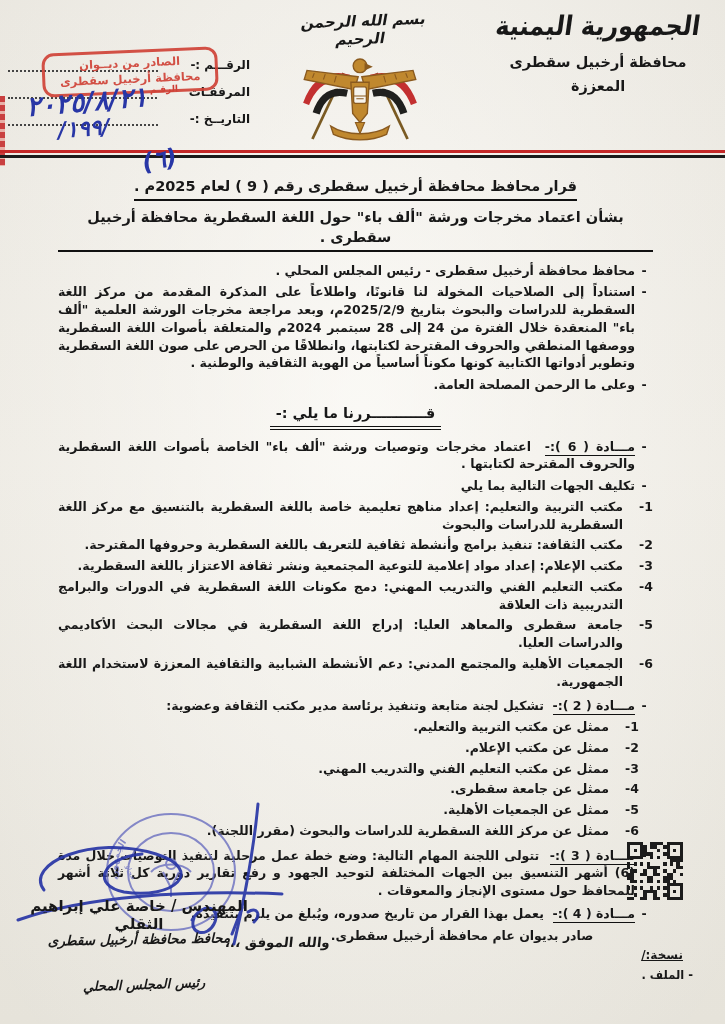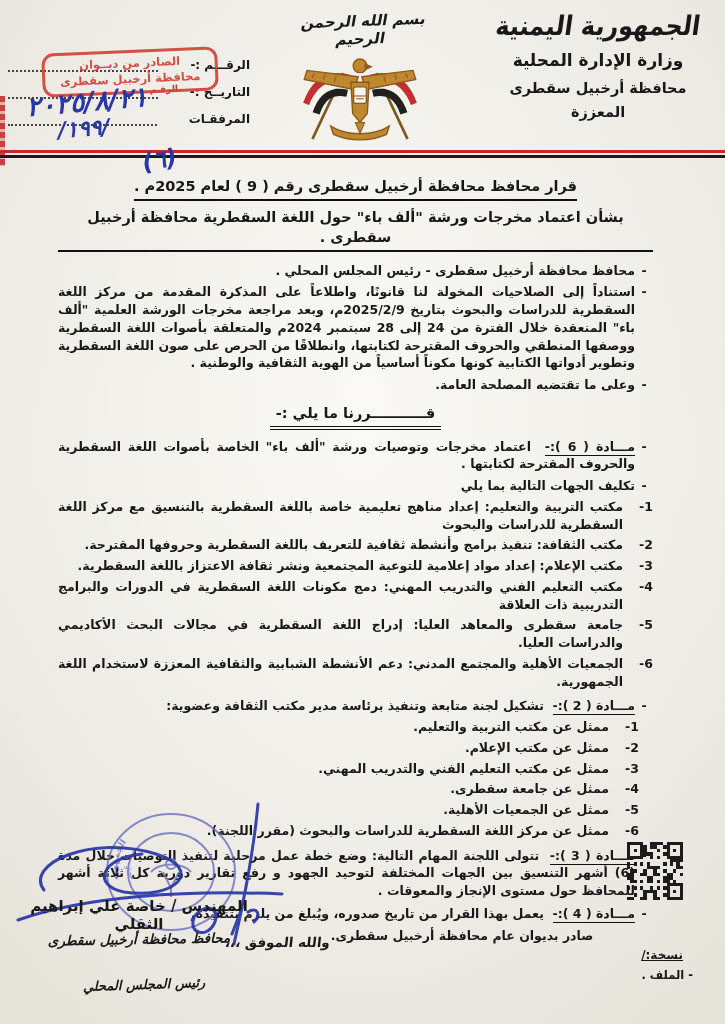--- a/index.html
+++ b/index.html
@@ -76,21 +76,20 @@
   .copy-label{position:absolute;right:42px;top:948px;font-size:12px;font-weight:800;text-decoration:underline;}
   .copy-item{position:absolute;right:32px;top:968px;font-size:11.5px;font-weight:600;}
 </style>
 </head>
 <body>
 
 <div class="page">
 
   <div class="hdr-right">
     <div class="republic">الجمهورية اليمنية</div>
-    <div class="ministry">وزارة الإدارة المحلية</div>
     <div class="gover">محافظة أرخبيل سقطرى</div>
     <div class="office">المعززة</div>
   </div>
 
   <div class="bismillah">بسم الله الرحمن الرحيم</div>
 
   <div class="emblem">
     <svg width="128" height="104" viewBox="0 0 140 110">
 
       <line x1="52" y1="30" x2="18" y2="102" stroke="#7a5a22" stroke-width="3"></line>
@@ -121,25 +120,25 @@
       <path d="M38,88 C55,99 85,99 102,88 L99,97 C82,105 58,105 41,97 Z" fill="#c0882e" stroke="#8a5a1f" stroke-width="1.5"></path>
     </svg>
   </div>
 
   <div class="reg-fields">
     <div class="reg-row">
       <span class="lbl">الرقـــم :-</span>
       <span class="dots"></span>
     </div>
     <div class="reg-row">
+      <span class="lbl">المرفقـات</span>
+      <span class="dots"></span>
+    </div>
+    <div class="reg-row">
       <span class="lbl">التاريــخ :-</span>
-      <span class="dots"></span>
-    </div>
-    <div class="reg-row">
-      <span class="lbl">المرفقـات</span>
       <span class="dots"></span>
     </div>
   </div>
   <div class="small-num">الرقـم</div>
 
   <div class="reg-stamp">
     <div>الصادر من ديــوان</div>
     <div>محافظة أرخبيل سقطرى</div>
   </div>
 
@@ -166,21 +165,21 @@
       <div class="bullet-row">
         <span class="mark">-</span>
         <div class="btxt">محافظ محافظة أرخبيل سقطرى - رئيس المجلس المحلي .</div>
       </div>
       <div class="bullet-row">
         <span class="mark">-</span>
         <div class="btxt">استناداً إلى الصلاحيات المخولة لنا قانونًا، واطلاعاً على المذكرة المقدمة من مركز اللغة السقطرية للدراسات والبحوث بتاريخ 2025/2/9م، وبعد مراجعة مخرجات الورشة العلمية "ألف باء" المنعقدة خلال الفترة من 24 إلى 28 سبتمبر 2024م والمتعلقة بأصوات اللغة السقطرية ووصفها المنطقي والحروف المقترحة لكتابتها، وانطلاقًا من الحرص على صون اللغة السقطرية وتطوير أدواتها الكتابية كونها مكوناً أساسياً من الهوية الثقافية والوطنية .</div>
       </div>
       <div class="bullet-row">
         <span class="mark">-</span>
-        <div class="btxt">وعلى ما تقتضيه المصلحة العامة.</div>
+        <div class="btxt">وعلى ما الرحمن المصلحة العامة.</div>
       </div>
     </div>
 
     <div class="dec-head-wrap">
       <span class="dec-head">قـــــــــــررنا ما يلي :-</span>
     </div>
 
     <div class="bullet-row" style="margin-top:8px">
       <span class="mark">-</span>
       <div class="btxt"><span class="art-label">مـــادة ( 6 ):-</span>&nbsp;

